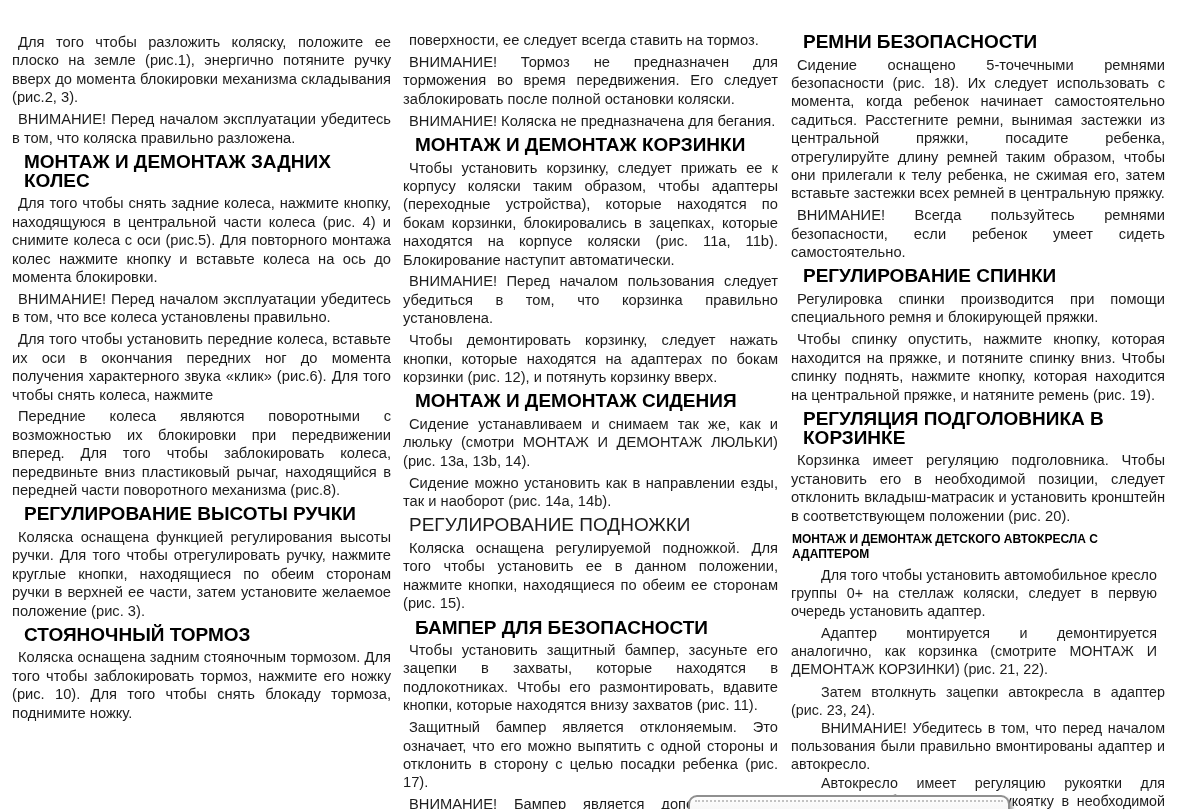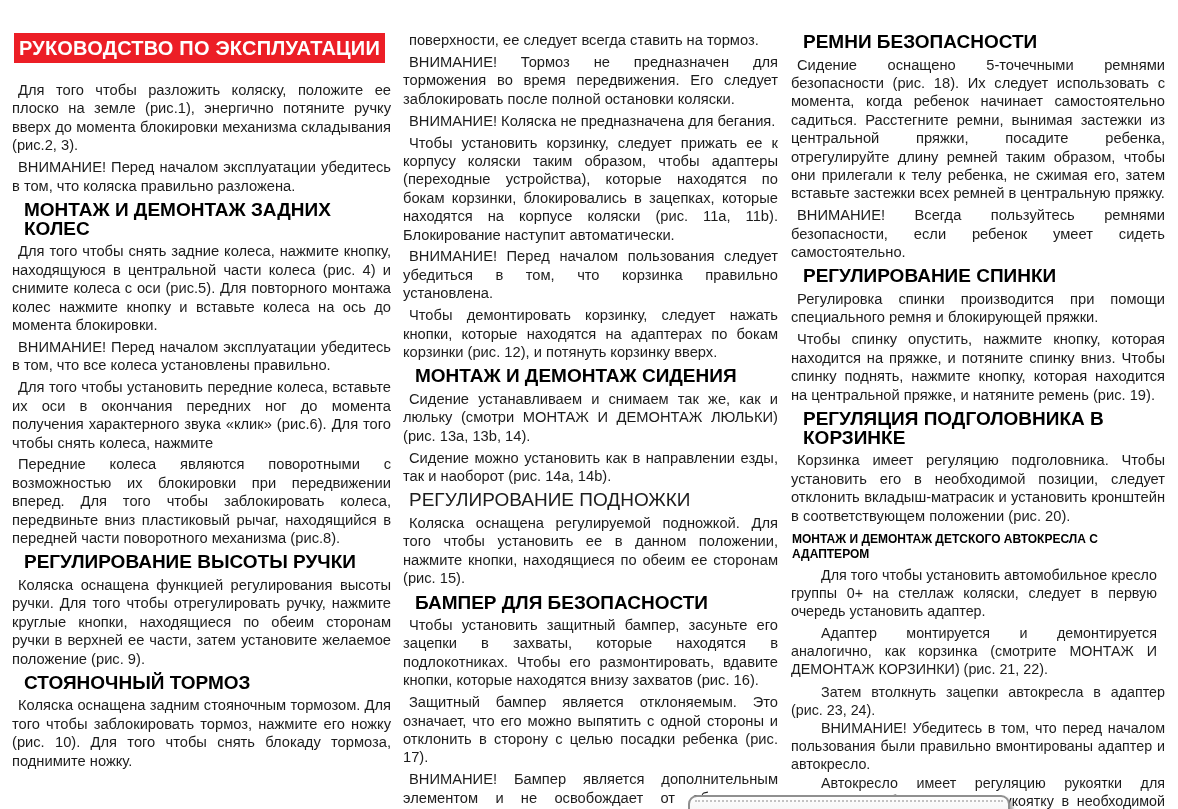--- a/index.html
+++ b/index.html
@@ -70,50 +70,48 @@
     border-top:2px dotted #c2c2c2;
     margin:3px 5px 0 5px;
   }
 </style>
 </head>
 <body>
 
 <div id="page">
 
   <div class="col" id="col1">
-    <div class="banner">
-      <span>РУКОВОДСТВО ПО ЭКСПЛУАТАЦИИ</span>
-    </div>
       <p>Для того чтобы разложить коляску, положите ее плоско на земле (рис.1), энергично потяните ручку вверх до момента блокировки механизма складывания (рис.2, 3).</p>
       <p>ВНИМАНИЕ! Перед началом эксплуатации убедитесь в том, что коляска правильно разложена.</p>
       <h3>МОНТАЖ И ДЕМОНТАЖ ЗАДНИХ КОЛЕС</h3>
       <p>Для того чтобы снять задние колеса, нажмите кнопку, находящуюся в центральной части колеса (рис. 4) и снимите колеса с оси (рис.5). Для повторного монтажа колес нажмите кнопку и вставьте колеса на ось до момента блокировки.</p>
       <p>ВНИМАНИЕ! Перед началом эксплуатации убедитесь в том, что все колеса установлены правильно.</p>
       <p>Для того чтобы установить передние колеса, вставьте их оси в окончания передних ног до момента получения характерного звука «клик» (рис.6). Для того чтобы снять колеса, нажмите</p>
       <p>Передние колеса являются поворотными с возможностью их блокировки при передвижении вперед. Для того чтобы заблокировать колеса, передвиньте вниз пластиковый рычаг, находящийся в передней части поворотного механизма (рис.8).</p>
       <h3>РЕГУЛИРОВАНИЕ ВЫСОТЫ РУЧКИ</h3>
-      <p>Коляска оснащена функцией регулирования высоты ручки. Для того чтобы отрегулировать ручку, нажмите круглые кнопки, находящиеся по обеим сторонам ручки в верхней ее части, затем установите желаемое положение (рис. 9).</p>
+      <p>Коляска оснащена функцией регулирования высоты ручки. Для того чтобы отрегулировать ручку, нажмите круглые кнопки, находящиеся по обеим сторонам ручки в верхней ее части, затем установите желаемое положение (рис. 3).</p>
       <h3>СТОЯНОЧНЫЙ ТОРМОЗ</h3>
       <p>Коляска оснащена задним стояночным тормозом. Для того чтобы заблокировать тормоз, нажмите его ножку (рис. 10). Для того чтобы снять блокаду тормоза, поднимите ножку.</p>
     </div>
 
   <div class="col" id="col2">
       <p>поверхности, ее следует всегда ставить на тормоз.</p>
       <p>ВНИМАНИЕ! Тормоз не предназначен для торможения во время передвижения. Его следует заблокировать после полной остановки коляски.</p>
       <p>ВНИМАНИЕ! Коляска не предназначена для бегания.</p>
+      <h3>МОНТАЖ И ДЕМОНТАЖ КОРЗИНКИ</h3>
       <p>Чтобы установить корзинку, следует прижать ее к корпусу коляски таким образом, чтобы адаптеры (переходные устройства), которые находятся по бокам корзинки, блокировались в зацепках, которые находятся на корпусе коляски (рис. 11a, 11b). Блокирование наступит автоматически.</p>
       <p>ВНИМАНИЕ! Перед началом пользования следует убедиться в том, что корзинка правильно установлена.</p>
       <p>Чтобы демонтировать корзинку, следует нажать кнопки, которые находятся на адаптерах по бокам корзинки (рис. 12), и потянуть корзинку вверх.</p>
       <h3>МОНТАЖ И ДЕМОНТАЖ СИДЕНИЯ</h3>
       <p>Сидение устанавливаем и снимаем так же, как и люльку (смотри МОНТАЖ И ДЕМОНТАЖ ЛЮЛЬКИ)(рис. 13a, 13b, 14).</p>
       <p>Сидение можно установить как в направлении езды, так и наоборот (рис. 14a, 14b).</p>
       <h3 class="plain">РЕГУЛИРОВАНИЕ ПОДНОЖКИ</h3>
       <p>Коляска оснащена регулируемой подножкой. Для того чтобы установить ее в данном положении, нажмите кнопки, находящиеся по обеим ее сторонам (рис. 15).</p>
       <h3>БАМПЕР ДЛЯ БЕЗОПАСНОСТИ</h3>
-      <p>Чтобы установить защитный бампер, засуньте его зацепки в захваты, которые находятся в подлокотниках. Чтобы его размонтировать, вдавите кнопки, которые находятся внизу захватов (рис. 16).</p>
+      <p>Чтобы установить защитный бампер, засуньте его зацепки в захваты, которые находятся в подлокотниках. Чтобы его размонтировать, вдавите кнопки, которые находятся внизу захватов (рис. 11).</p>
       <p>Защитный бампер является отклоняемым. Это означает, что его можно выпятить с одной стороны и отклонить в сторону с целью посадки ребенка (рис. 17).</p>
       <p>ВНИМАНИЕ! Бампер является дополнительным элементом и не освобождает от обязанности применять 5-точечные пояса безопасности.</p>
     </div>
 
   <div class="col" id="col3">
       <h3>РЕМНИ БЕЗОПАСНОСТИ</h3>
       <p>Сидение оснащено 5-точечными ремнями безопасности (рис. 18). Их следует использовать с момента, когда ребенок начинает самостоятельно садиться. Расстегните ремни, вынимая застежки из центральной пряжки, посадите ребенка, отрегулируйте длину ремней таким образом, чтобы они прилегали к телу ребенка, не сжимая его, затем вставьте застежки всех ремней в центральную пряжку.</p>
       <p>ВНИМАНИЕ! Всегда пользуйтесь ремнями безопасности, если ребенок умеет сидеть самостоятельно.</p>
       <h3>РЕГУЛИРОВАНИЕ СПИНКИ</h3>
       <p>Регулировка спинки производится при помощи специального ремня и блокирующей пряжки.</p>

